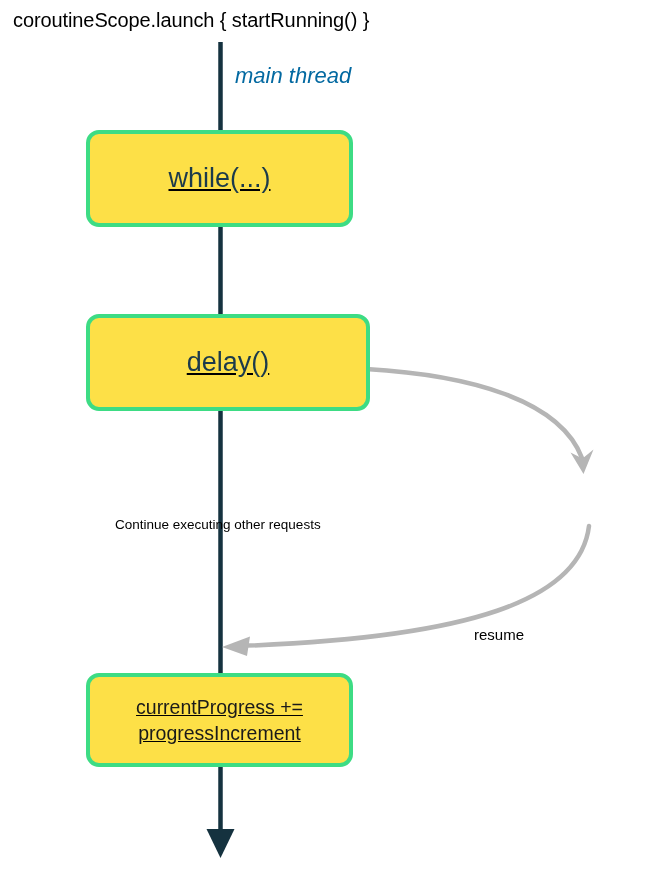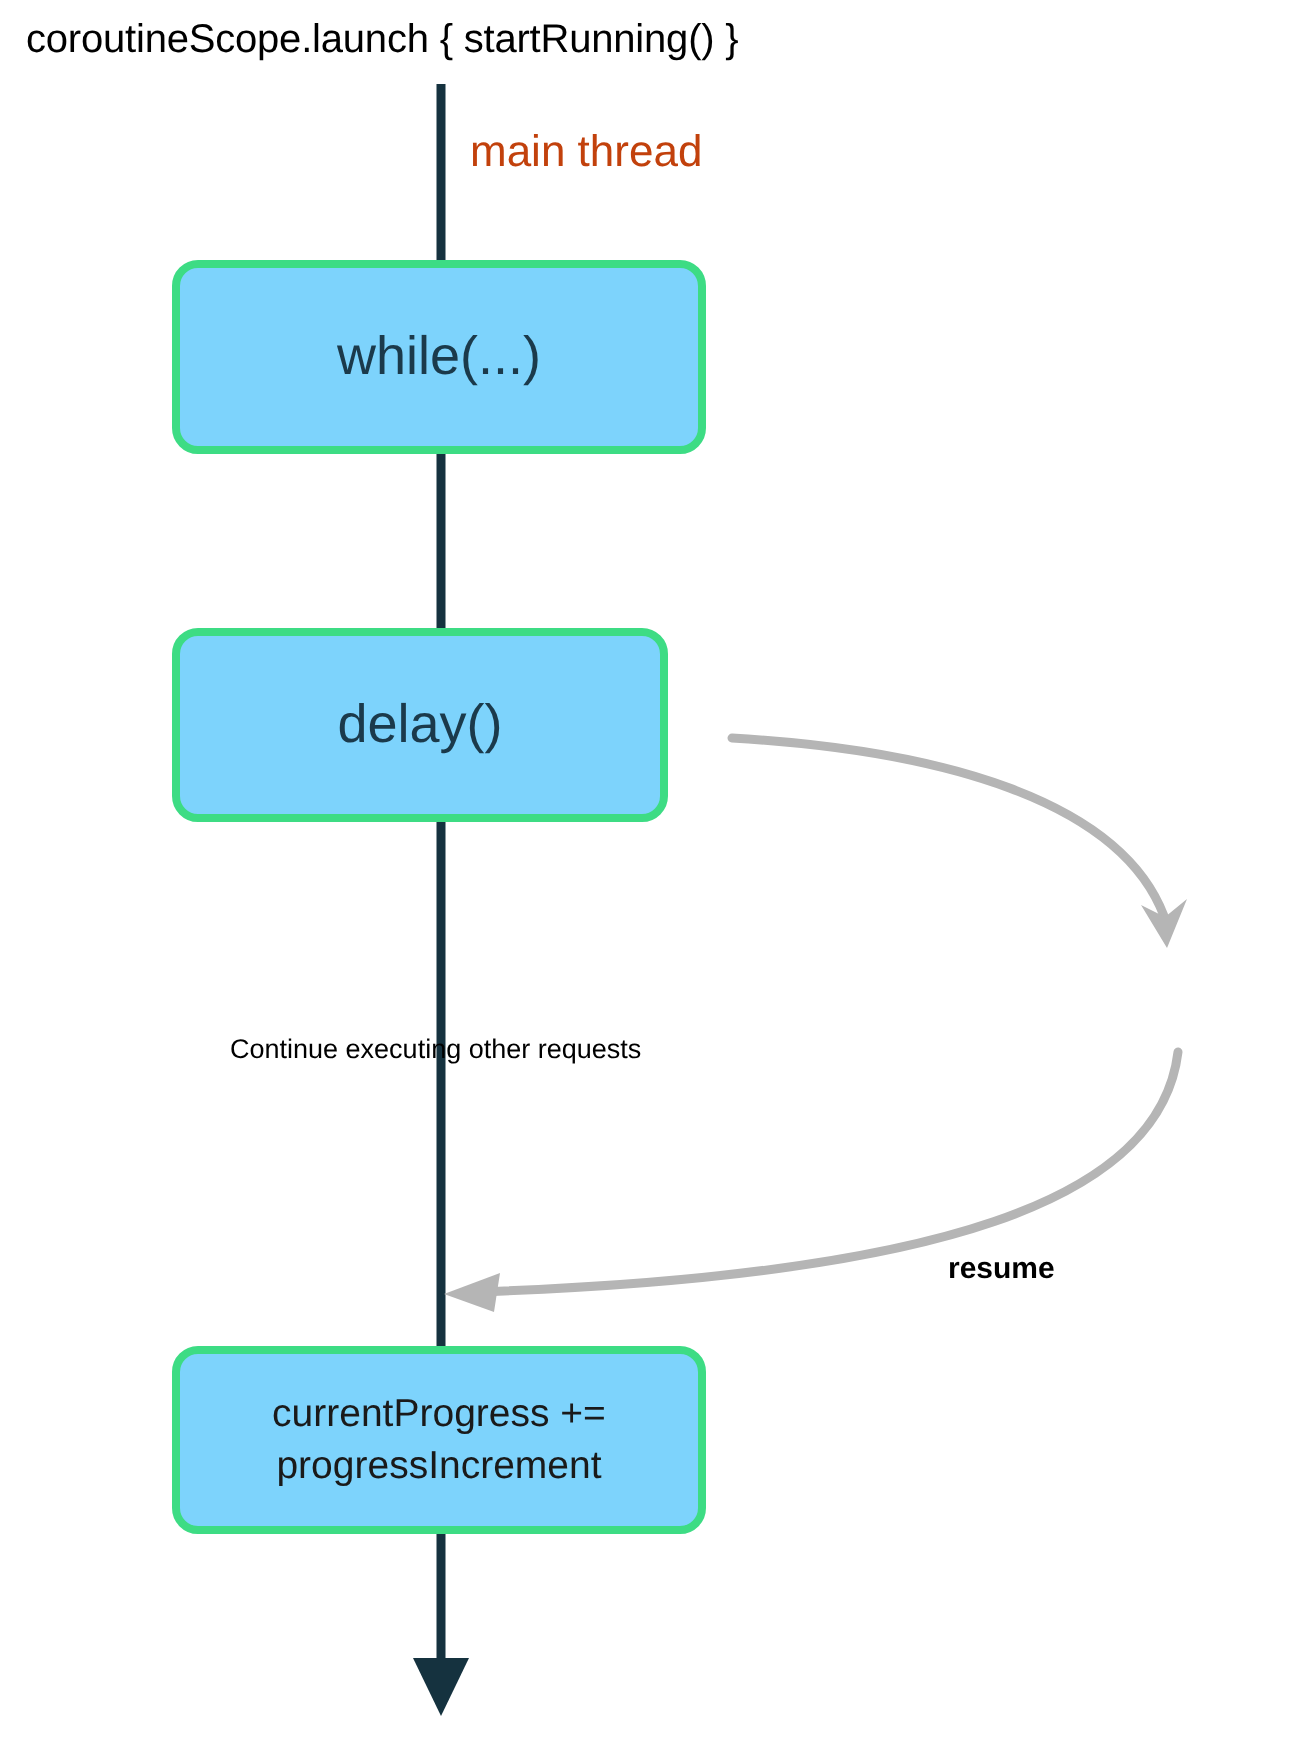--- a/index.html
+++ b/index.html
@@ -46,21 +46,22 @@
     top: 9px;
     font-size: 20px;
     color: #000000;
     letter-spacing: -0.1px;
   }
 
   #main-thread-label {
     left: 235px;
     top: 63px;
     font-size: 22px;
-    color: #c2410c;
+    color: #0369a1;
+    font-style: italic;
   }
 
   #continue-label {
     left: 79px;
     top: 517px;
     font-size: 13.5px;
     color: #000000;
     margin-left: 36px;
   }
 
@@ -69,48 +70,48 @@
     top: 485px;
     font-size: 26px;
     color: #000000;
   }
 
   #resume-label {
     left: 474px;
     top: 626px;
     font-size: 15px;
     color: #000000;
-    font-weight: bold;
   }
 
   
   .node-box {
     position: absolute;
     box-sizing: border-box;
-    background: #7dd3fc;
+    background: #fde047;
     border: 4px solid #3ddc84;
     border-radius: 13px;
     display: flex;
     align-items: center;
     justify-content: center;
     text-align: center;
     z-index: 3;
+    text-decoration: underline;
   }
 
   #node-while {
     left: 86px;
     top: 130px;
     width: 267px;
     height: 97px;
   }
 
   #node-delay {
     left: 86px;
     top: 314px;
-    width: 248px;
+    width: 284px;
     height: 97px;
   }
 
   #node-progress {
     left: 86px;
     top: 673px;
     width: 267px;
     height: 94px;
   }
 

